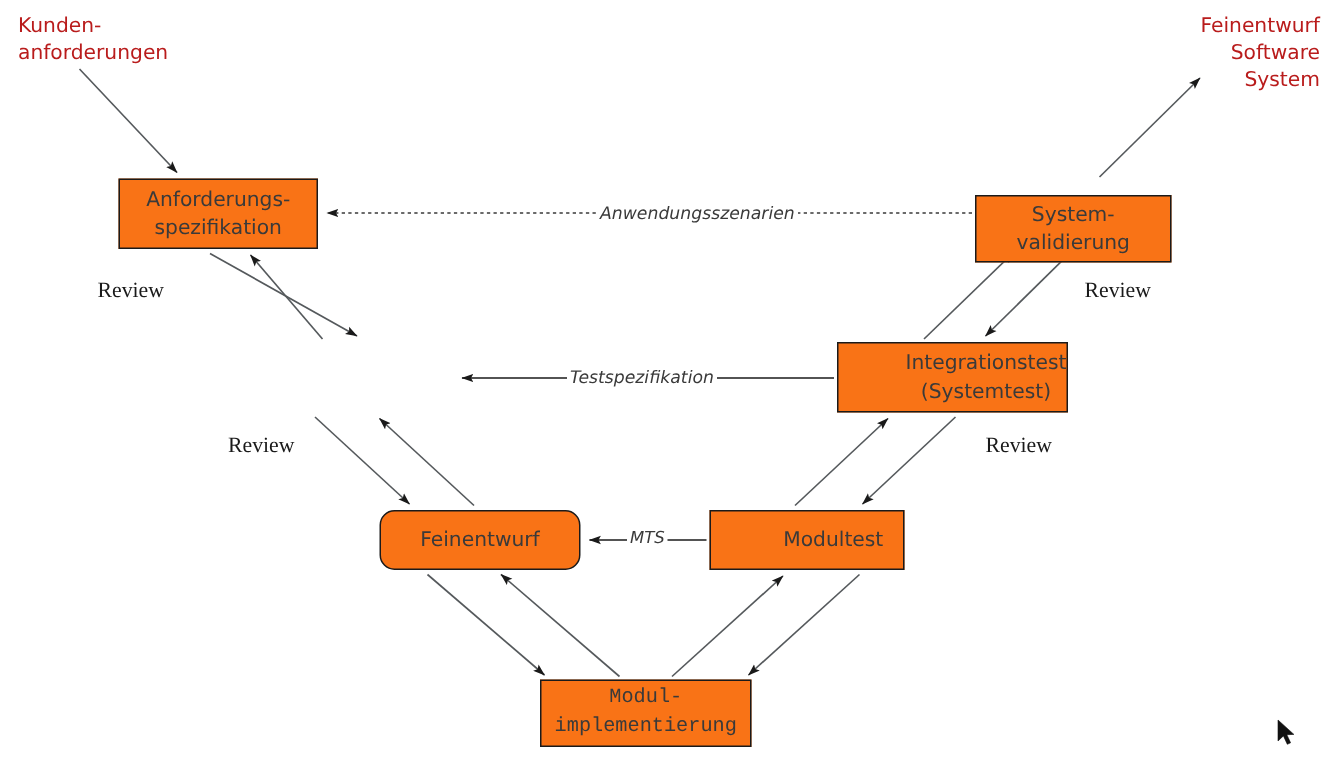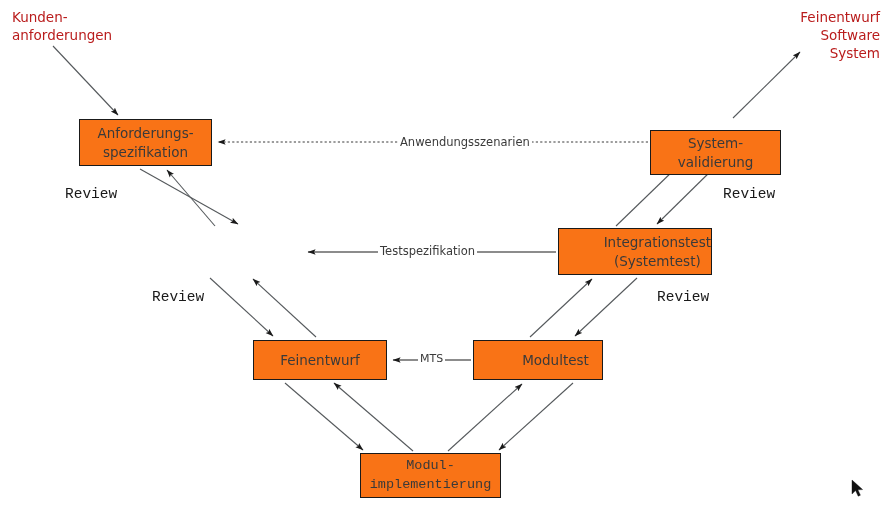--- a/index.html
+++ b/index.html
@@ -49,35 +49,36 @@
     font-size: 13.5px;
     color: #b91c1c;
     line-height: 1.35;
     white-space: pre-line;
     z-index: 6;
   }
   .ext-label.align-right { text-align: right; }
   .ext-label.align-left { text-align: left; }
   .review-label {
     position: absolute;
-    font-family: Liberation Mono, monospace;
+    font-family: Liberation Serif, serif;
     font-size: 14.5px;
     color: #1a1a1a;
     z-index: 6;
     white-space: nowrap;
   }
   .edge-label {
     position: absolute;
     font-family: "DejaVu Sans", sans-serif;
     font-size: 11px;
     color: #3a3a3a;
     background: #ffffff;
     padding: 0 2px;
     z-index: 6;
     white-space: nowrap;
+    font-style: italic;
   }
   .edge-label.small {
     font-size: 11.5px;
   }
   #cursor {
     position: absolute;
     z-index: 20;
     pointer-events: none;
   }
 </style>
@@ -140,21 +141,21 @@
     <span>System-
 validierung</span>
   </div>
 
 
   <div class="box" style="left:558px; top:228px; width:154px; height:47px;align-items:flex-end;">
     <span>Integrationstest
 (Systemtest)</span>
   </div>
 
-  <div class="box" style="left:253px; top:340px; width:134px; height:40px;">
+  <div class="box" style="left:253px; top:340px; width:134px; height:40px;border-radius:10px;">
     <span>Feinentwurf</span>
   </div>
 
   <div class="box" style="left:473px; top:340px; width:130px; height:40px;padding-left:35px;">
     <span>Modultest</span>
   </div>
 
   <div class="box" style="left:360px; top:453px; width:141px; height:45px;font-family:Liberation Mono, monospace;">
     <span>Modul-
 implementierung</span>

